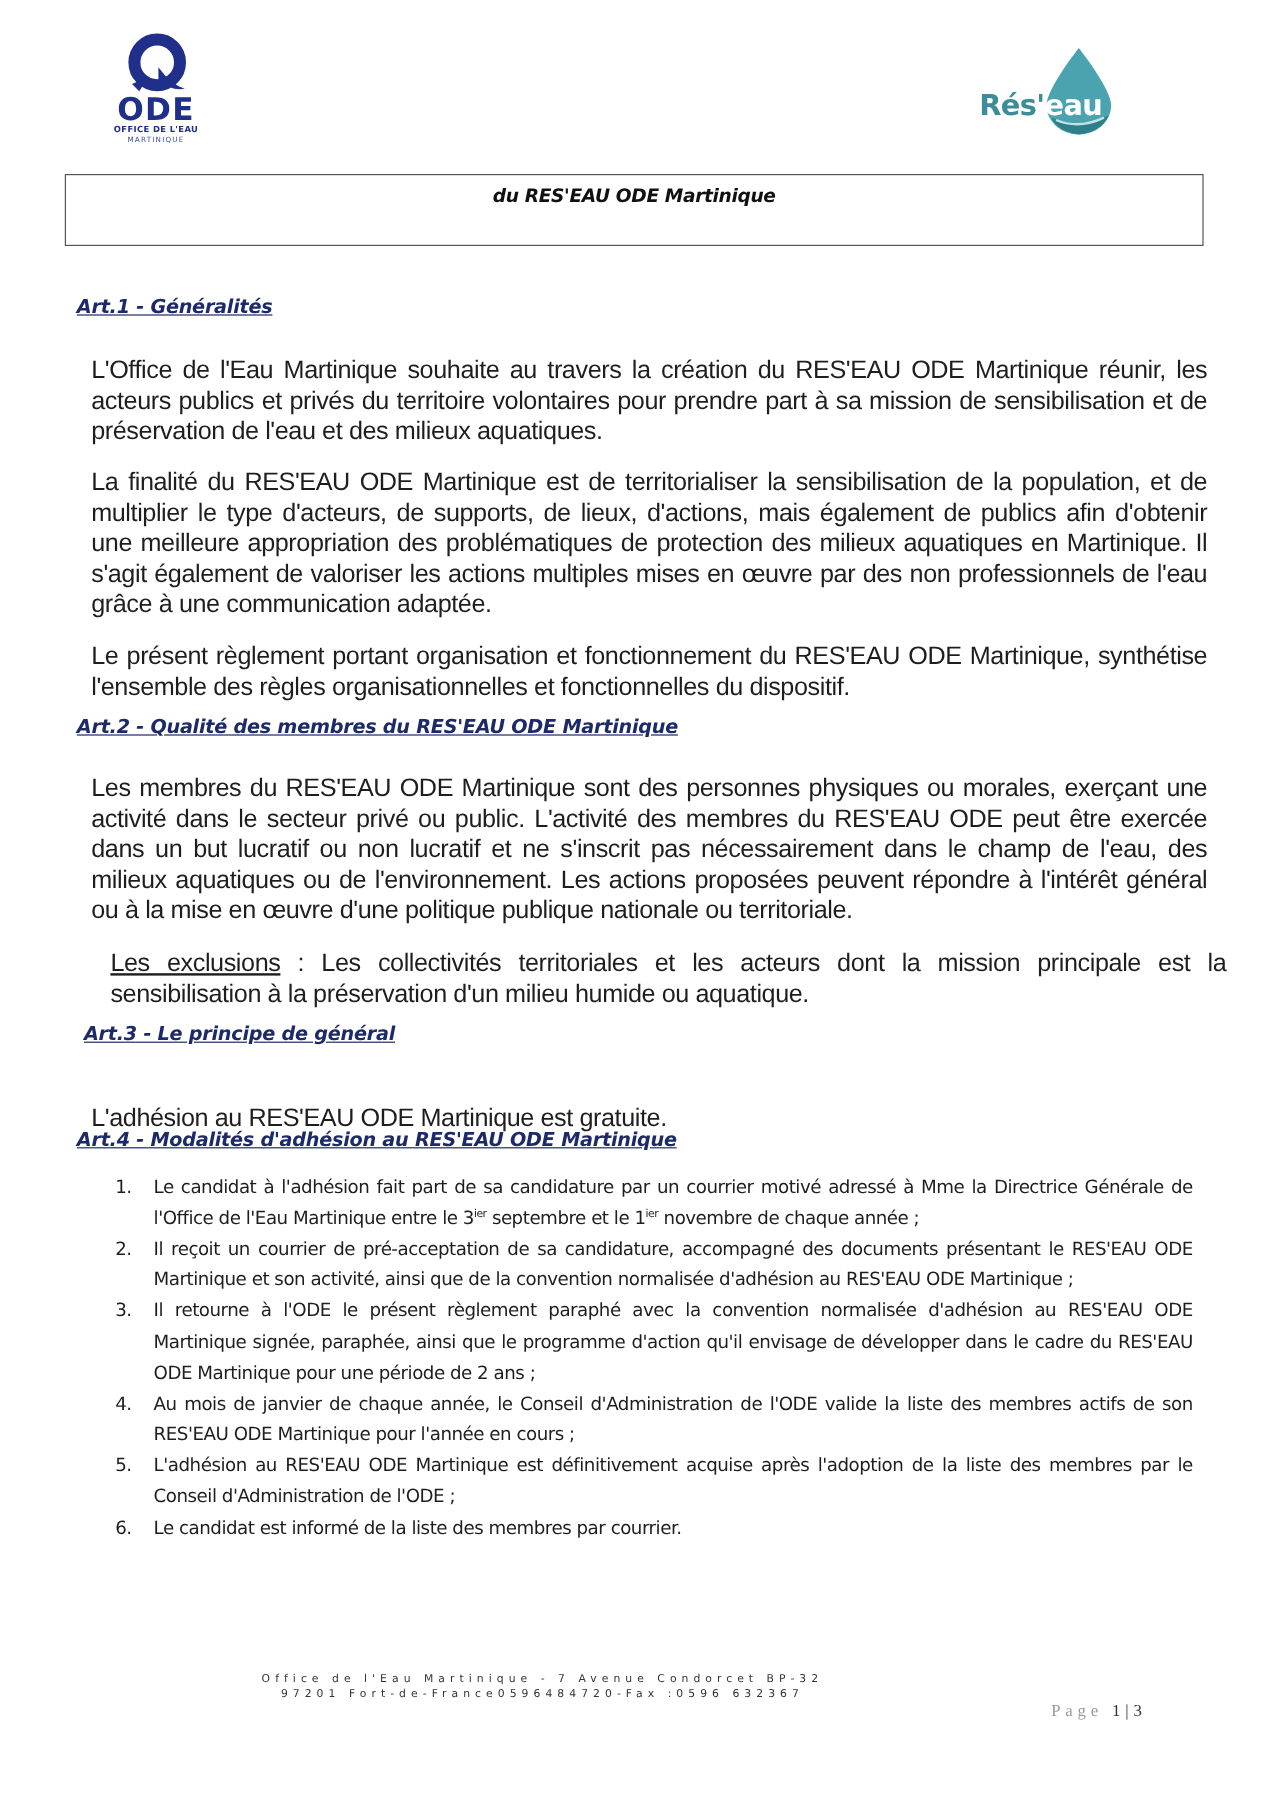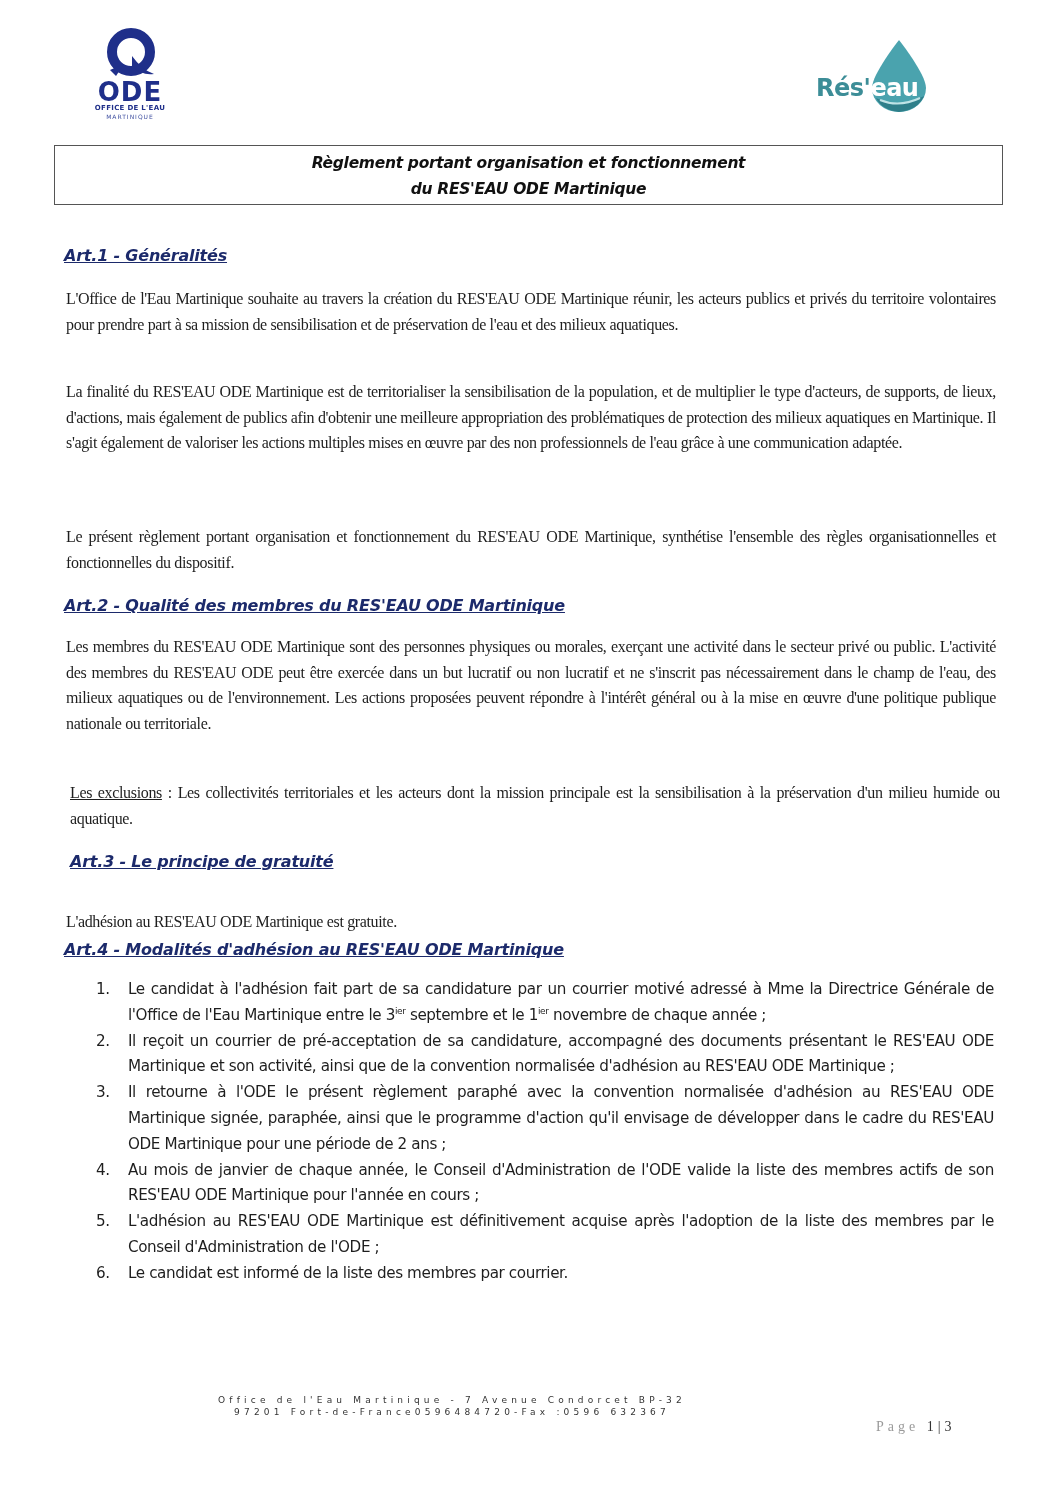--- a/index.html
+++ b/index.html
@@ -26,31 +26,31 @@
                border: 1.5px solid #555; box-sizing: border-box; text-align: center; }
   .title-line { font-family: "DejaVu Sans", sans-serif; font-weight: bold; font-style: italic;
                 font-size: 15.5px; color: #111; line-height: 26px; letter-spacing: -0.3px; }
   .title-line:first-child { margin-top: 4px; }
 
   
   .content { position: absolute; left: 64px; top: 244px; width: 930px; }
   .art-heading { font-family: "DejaVu Sans", sans-serif; font-weight: bold; font-style: italic;
                  text-decoration: underline; color: #1c2a6b; font-size: 16px; letter-spacing: -0.2px;
                  margin: 0; line-height: 24px; }
-  .para { font-family: Liberation Serif, serif; font-size: 16px; line-height: 25.5px;
-          text-align: justify; color: #1e1e1e; margin: 2px; letter-spacing: -0.35px; }
+  .para { font-family: Liberation Sans, sans-serif; font-size: 21px; line-height: 25.5px;
+          text-align: justify; color: #1e1e1e; margin: 12px; letter-spacing: -0.35px; }
   .u { text-decoration: underline; }
 
   #h1 { position: absolute; top: 0; left: 0; }
   #p1 { position: absolute; top: 40px; left: 0; width: 930px; }
   #p2 { position: absolute; top: 133px; left: 0; width: 930px; }
   #p3 { position: absolute; top: 278px; left: 0; width: 930px; }
   #h2 { position: absolute; top: 350px; left: 0; }
   #p4 { position: absolute; top: 388px; left: 0; width: 930px; }
-  #p5 { position: absolute; top: 534px; left: 4px; width: 930px; }
+  #p5 { position: absolute; top: 534px; left: 16px; width: 930px; }
   #h3 { position: absolute; top: 606px; left: 6px; }
   #p6 { position: absolute; top: 663px; left: 0; width: 930px; }
   #h4 { position: absolute; top: 694px; left: 0; }
 
   .olist { position: absolute; top: 733px; left: 0; width: 930px; margin: 0; padding: 0; list-style: none; }
   .olist li { position: relative; padding-left: 64px; font-size: 15.2px; line-height: 25.8px;
               text-align: justify; letter-spacing: -0.4px; color: #1e1e1e; }
   .olist li .num { position: absolute; left: 32px; top: 0; }
   sup { font-size: 9px; vertical-align: 6px; line-height: 0; }
 
@@ -81,35 +81,34 @@
   <div class="logo-reseau">
     <svg width="62" height="76" viewBox="0 0 62 76">
       <path d="M31 2 C31 2 4 36 4 50 A27 24 0 0 0 58 50 C58 36 31 2 31 2 Z" fill="#4aa3ae"></path>
       <path d="M8 60 Q31 72 56 58 Q50 72 31 74 Q14 72 8 60 Z" fill="#2f7f8a"></path>
       <path d="M12 62 Q31 70 52 60" fill="none" stroke="#bfe3e6" stroke-width="2"></path>
     </svg>
     <div class="reseau-word"><span>Rés'</span><span class="eau">eau</span></div>
   </div>
 
   <div class="title-box">
-    <div class="title-line">Règlement portant organisation et fonctionnement</div>
     <div class="title-line">du RES'EAU ODE Martinique</div>
   </div>
 
   <div class="content">
     <h2 id="h1" class="art-heading">Art.1 - Généralités</h2>
     <p id="p1" class="para">L'Office de l'Eau Martinique souhaite au travers la création du RES'EAU ODE Martinique réunir, les acteurs publics et privés du territoire volontaires pour prendre part à sa mission de sensibilisation et de préservation de l'eau et des milieux aquatiques.</p>
     <p id="p2" class="para">La finalité du RES'EAU ODE Martinique est de territorialiser la sensibilisation de la population, et de multiplier le type d'acteurs, de supports, de lieux, d'actions, mais également de publics afin d'obtenir une meilleure appropriation des problématiques de protection des milieux aquatiques en Martinique. Il s'agit également de valoriser les actions multiples mises en œuvre par des non professionnels de l'eau grâce à une communication adaptée.</p>
     <p id="p3" class="para">Le présent règlement portant organisation et fonctionnement du RES'EAU ODE Martinique, synthétise l'ensemble des règles organisationnelles et fonctionnelles du dispositif.</p>
 
     <h2 id="h2" class="art-heading">Art.2 - Qualité des membres du RES'EAU ODE Martinique</h2>
     <p id="p4" class="para">Les membres du RES'EAU ODE Martinique sont des personnes physiques ou morales, exerçant une activité dans le secteur privé ou public. L'activité des membres du RES'EAU ODE peut être exercée dans un but lucratif ou non lucratif et ne s'inscrit pas nécessairement dans le champ de l'eau, des milieux aquatiques ou de l'environnement. Les actions proposées peuvent répondre à l'intérêt général ou à la mise en œuvre d'une politique publique nationale ou territoriale.</p>
     <p id="p5" class="para"><span class="u">Les exclusions</span><span> : Les collectivités territoriales et les acteurs dont la mission principale est la sensibilisation à la préservation d'un milieu humide ou aquatique.</span></p>
 
-    <h2 id="h3" class="art-heading">Art.3 - Le principe de gratuité</h2>
+    <h2 id="h3" class="art-heading">Art.3 - Le principe de général</h2>
     <p id="p6" class="para">L'adhésion au RES'EAU ODE Martinique est gratuite.</p>
 
     <h2 id="h4" class="art-heading">Art.4 - Modalités d'adhésion au RES'EAU ODE Martinique</h2>
     <ol class="olist">
       <li>
         <span class="num">1.</span>
         <span>Le candidat à l'adhésion fait part de sa candidature par un courrier motivé adressé à Mme la Directrice Générale de l'Office de l'Eau Martinique entre le 3</span><sup>ier</sup><span> septembre et le 1</span><sup>ier</sup><span> novembre de chaque année ;</span>
       </li>
       <li>
         <span class="num">2.</span>

